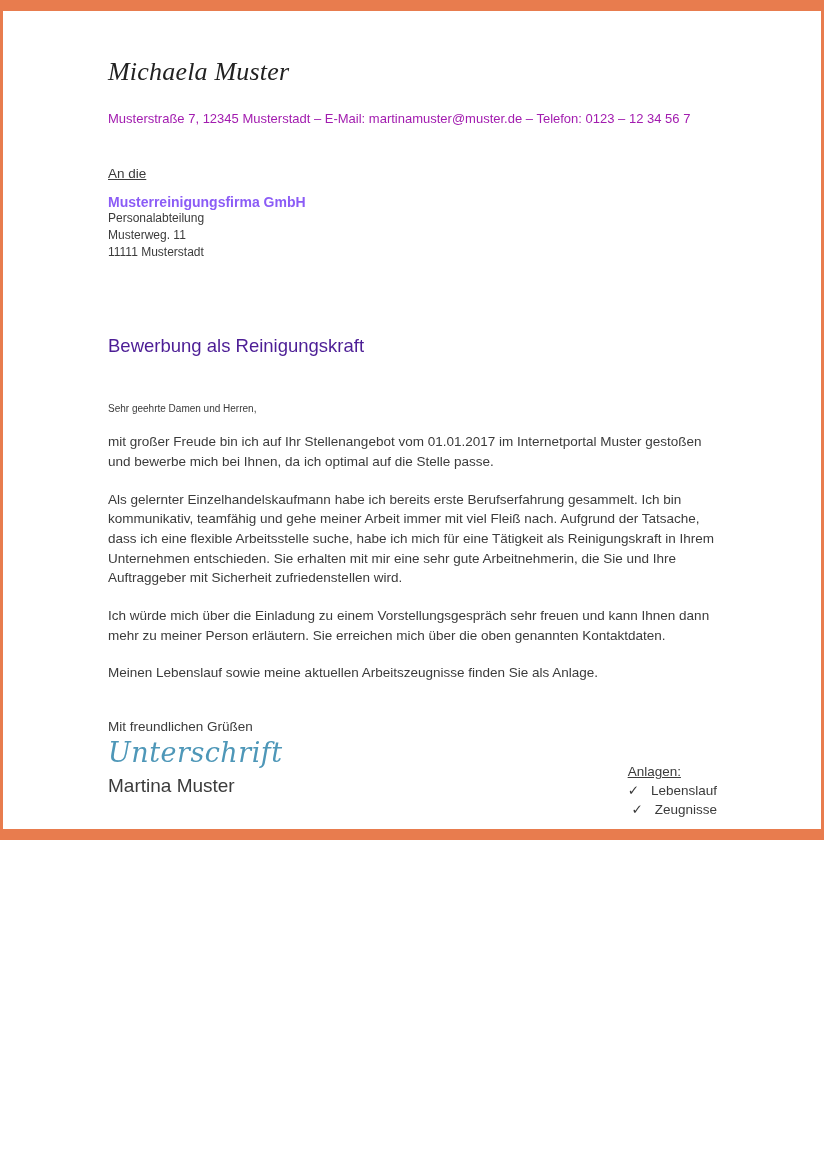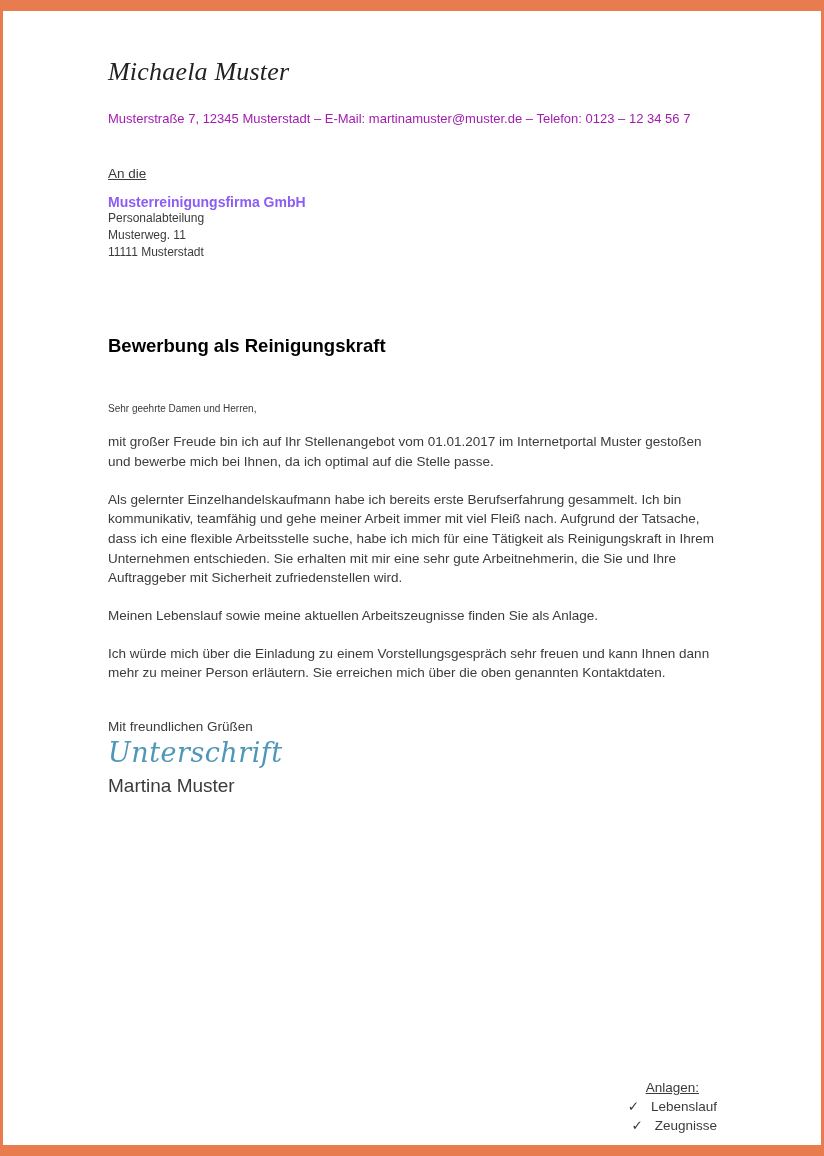--- a/index.html
+++ b/index.html
@@ -7,21 +7,21 @@
   body {
     width: 824px;
     height: 1156px;
     font-family: "Liberation Sans", sans-serif;
     color: #3b3b3b;
     position: relative;
     overflow: hidden;
   }
   .page {
     width: 824px;
-    height: 1156px;
+    height: 840px;
     background: #ffffff;
     border-top: 11px solid #e87c4e;
     border-bottom: 11px solid #e87c4e;
     border-left: 3px solid #e87c4e;
     border-right: 3px solid #e87c4e;
     position: relative;
   }
   .content {
     padding: 0 104px 0 105px;
     position: relative;
@@ -57,22 +57,22 @@
     font-weight: 700;
     color: #8b5cf6;
   }
   .recipient-line {
     font-size: 12px;
     line-height: 1.42;
   }
   .subject-line {
     margin-top: 74px;
     font-size: 18.5px;
-    font-weight: 700;
-    color: #000000;
+    font-weight: 400;
+    color: #4c1d95;
   }
   .greeting {
     margin-top: 46px;
     font-size: 10px;
   }
   .para {
     margin-top: 18px;
     font-size: 13.5px;
     line-height: 1.46;
   }
@@ -90,21 +90,21 @@
   }
   .signed-name {
     margin-top: 7px;
     font-size: 19px;
   }
   .attachments {
     position: absolute;
     right: 104px;
     bottom: 55px;
     font-size: 13.5px;
-    text-align: center;
+    text-align: left;
   }
   .attachments-title {
     text-decoration: underline;
     margin-bottom: 3px;
   }
   .attach-item {
     display: flex;
     justify-content: flex-end;
     gap: 12px;
     line-height: 1.4;
@@ -128,22 +128,22 @@
     <div class="recipient-line">Personalabteilung</div>
     <div class="recipient-line">Musterweg. 11</div>
     <div class="recipient-line">11111 Musterstadt</div>
 
     <div class="subject-line">Bewerbung als Reinigungskraft</div>
 
     <p class="greeting">Sehr geehrte Damen und Herren,</p>
 
     <p class="para">mit großer Freude bin ich auf Ihr Stellenangebot vom 01.01.2017 im Internetportal Muster gestoßen und bewerbe mich bei Ihnen, da ich optimal auf die Stelle passe.</p>
     <p class="para">Als gelernter Einzelhandelskaufmann habe ich bereits erste Berufserfahrung gesammelt. Ich bin kommunikativ, teamfähig und gehe meiner Arbeit immer mit viel Fleiß nach. Aufgrund der Tatsache, dass ich eine flexible Arbeitsstelle suche, habe ich mich für eine Tätigkeit als Reinigungskraft in Ihrem Unternehmen entschieden. Sie erhalten mit mir eine sehr gute Arbeitnehmerin, die Sie und Ihre Auftraggeber mit Sicherheit zufriedenstellen wird.</p>
+    <p class="para">Ich würde mich über die Einladung zu einem Vorstellungsgespräch sehr freuen und kann Ihnen dann mehr zu meiner Person erläutern. Sie erreichen mich über die oben genannten Kontaktdaten.</p>
     <p class="para">Meinen Lebenslauf sowie meine aktuellen Arbeitszeugnisse finden Sie als Anlage.</p>
-    <p class="para">Ich würde mich über die Einladung zu einem Vorstellungsgespräch sehr freuen und kann Ihnen dann mehr zu meiner Person erläutern. Sie erreichen mich über die oben genannten Kontaktdaten.</p>
 
     <p class="closing">Mit freundlichen Grüßen</p>
     <div class="signature">Unterschrift</div>
     <div class="signed-name">Martina Muster</div>
 
     <div class="attachments">
       <div class="attachments-title">Anlagen:</div>
       <div class="attach-item">
         <span class="check-icon">✓</span>
         <span>Lebenslauf</span>

